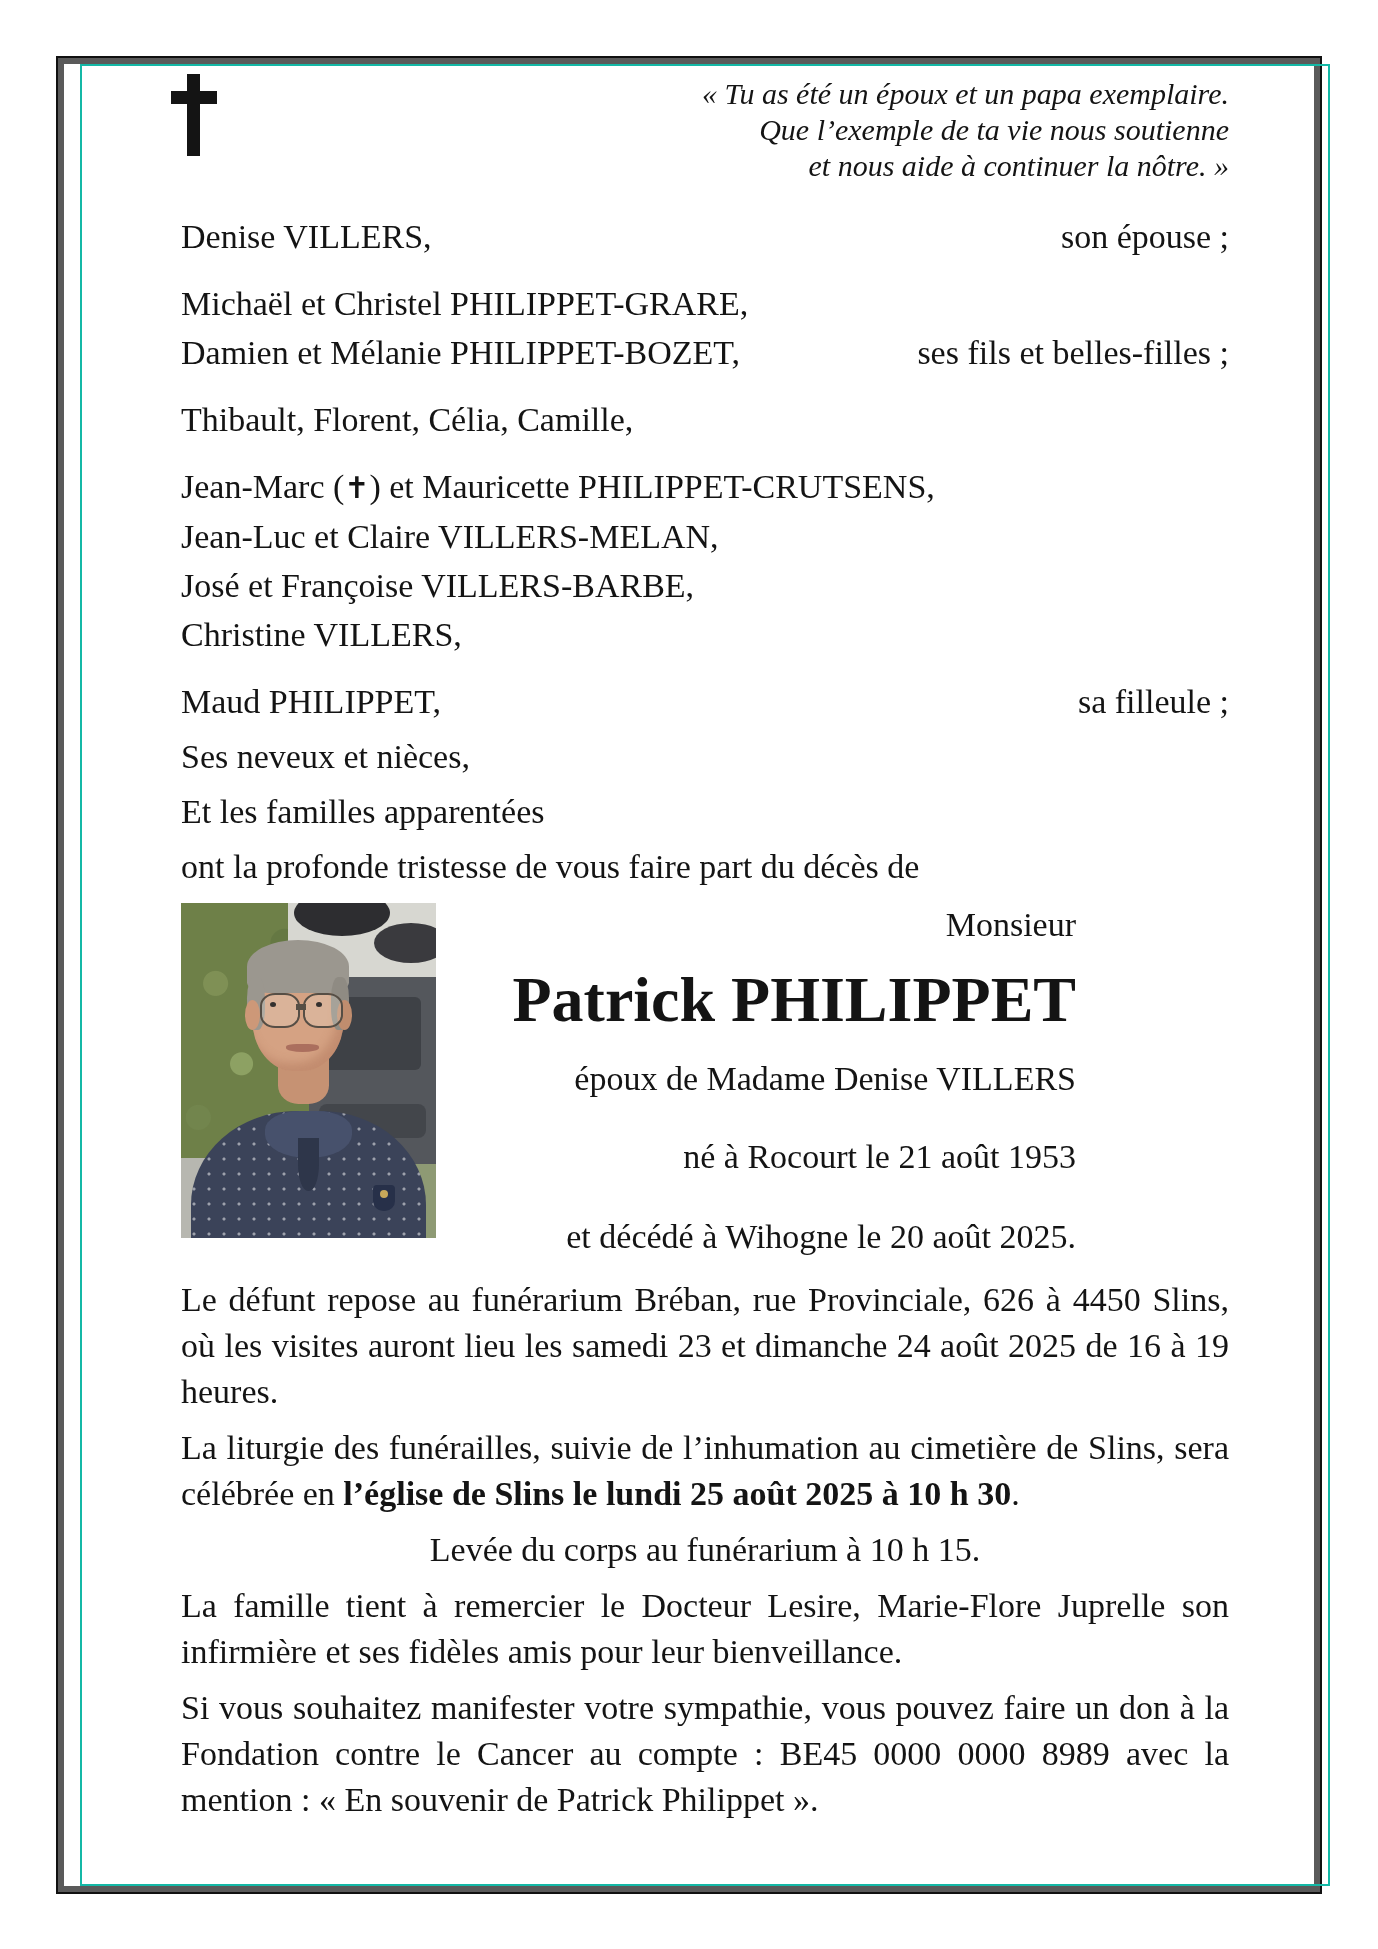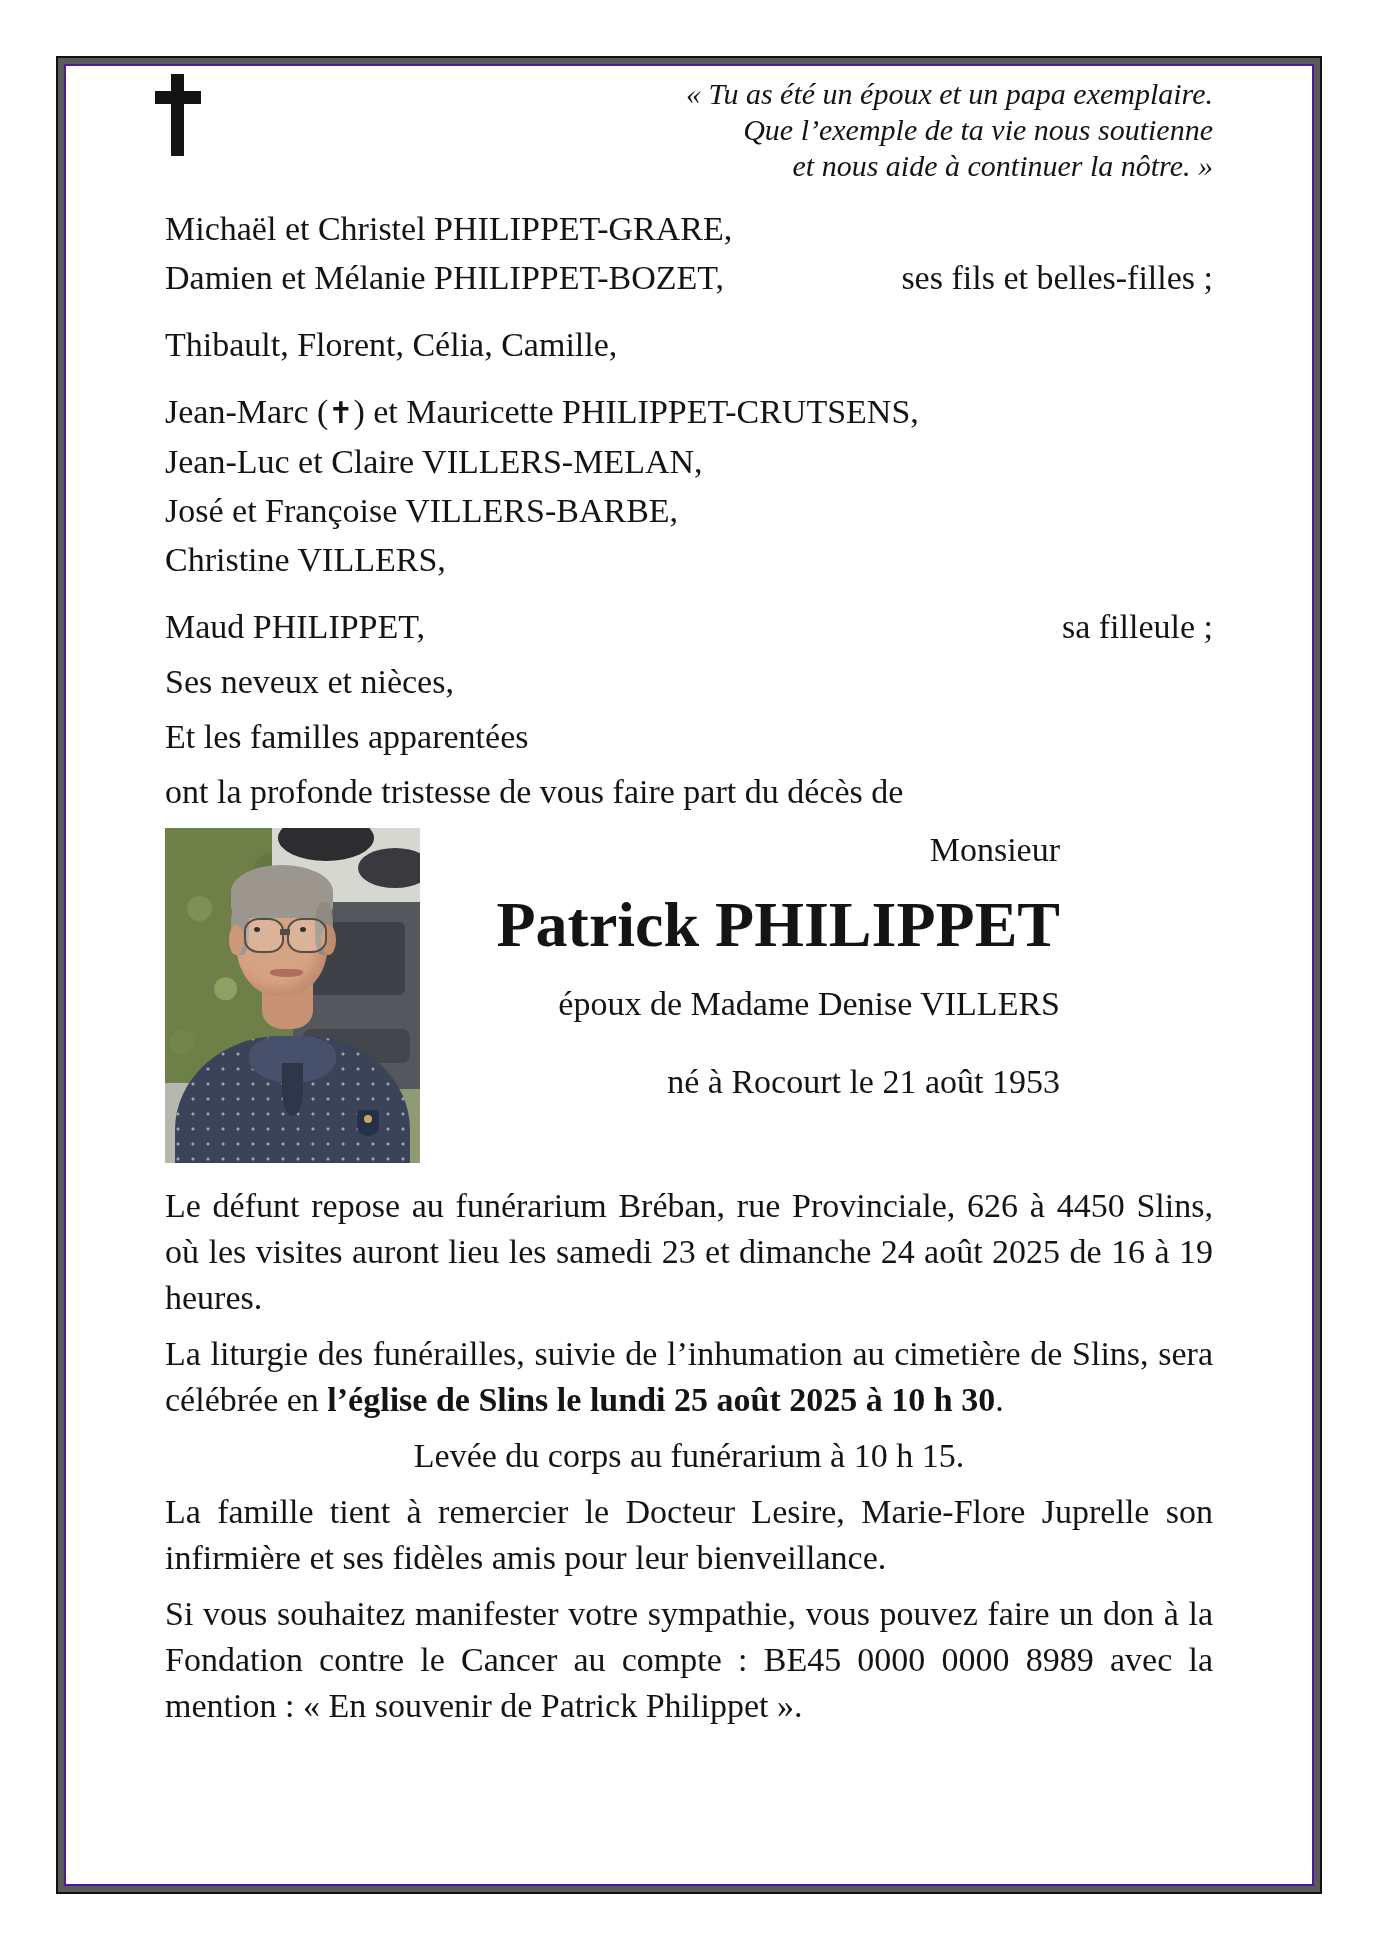--- a/index.html
+++ b/index.html
@@ -7,21 +7,21 @@
     width:1378px; height:1949px; position:relative;
     font-family:"Liberation Serif","DejaVu Serif",serif;
     color:#141414;
   }
   
   .frame {
     position:absolute; left:56px; top:56px; width:1266px; height:1838px;
     border:2px solid #111111; box-sizing:border-box;
   }
   .frame-mid { width:100%; height:100%; border:6px solid #5a5a5a; box-sizing:border-box; }
-  .frame-inner { width:100%; height:100%; border:2px solid #4c1d95; box-sizing:border-box; overflow:hidden; }
+  .frame-inner { width:100%; height:100%; border:2px solid #14b8a6; box-sizing:border-box; overflow:hidden;margin-left:16px; }
   .content { padding:8px 99px 0 99px; box-sizing:border-box; height:100%; }
 
   
   .header { position:relative; height:112px; }
   .cross-icon { position:absolute; left:-10px; top:0; width:46px; height:82px; }
   .cross-icon::before { content:""; position:absolute; left:16px; top:0; width:13px; height:82px; background:#141414; }
   .cross-icon::after  { content:""; position:absolute; left:0; top:17px; width:46px; height:13px; background:#141414; }
   .quote { text-align:right; font-style:italic; font-size:30px; line-height:36px; padding-top:2px; }
 
   
@@ -101,20 +101,26 @@
 
     <div class="header">
       <div class="cross-icon"></div>
       <div class="quote">
         <div>« Tu as été un époux et un papa exemplaire.</div>
         <div>Que l’exemple de ta vie nous soutienne</div>
         <div>et nous aide à continuer la nôtre. »</div>
       </div>
     </div>
 
+    <div class="family-group mt-first">
+      <div>
+        <div>Denise VILLERS,</div>
+      </div>
+      <div class="relation">son épouse ;</div>
+    </div>
 
     <div class="family-group mt-group">
       <div>
         <div>Michaël et Christel PHILIPPET-GRARE,</div>
         <div>Damien et Mélanie PHILIPPET-BOZET,</div>
       </div>
       <div class="relation">ses fils et belles-filles ;</div>
     </div>
 
     <div class="family-group mt-group">
@@ -169,20 +175,21 @@
         <div class="ph-bridge"></div>
         <div class="ph-eye-l"></div>
         <div class="ph-eye-r"></div>
         <div class="ph-mouth"></div>
       </div>
       <div class="bio-text">
         <div class="bio-prefix">Monsieur</div>
         <div class="bio-name">Patrick PHILIPPET</div>
         <div class="bio-spouse">époux de Madame Denise VILLERS</div>
         <div class="bio-birth">né à Rocourt le 21 août 1953</div>
+        <div class="bio-death">et décédé à Wihogne le 20 août 2025.</div>
       </div>
     </div>
 
     <div class="para first">Le défunt repose au funérarium Bréban, rue Provinciale, 626 à 4450 Slins, où les visites auront lieu les samedi 23 et dimanche 24 août 2025 de 16 à 19 heures.</div>
 
     <div class="para"><span>La liturgie des funérailles, suivie de l’inhumation au cimetière de Slins, sera célébrée en </span><span class="b">l’église de Slins le lundi 25 août 2025 à 10 h 30</span><span>.</span></div>
 
     <div class="para center">Levée du corps au funérarium à 10 h 15.</div>
 
     <div class="para">La famille tient à remercier le Docteur Lesire, Marie-Flore Juprelle son infirmière et ses fidèles amis pour leur bienveillance.</div>

